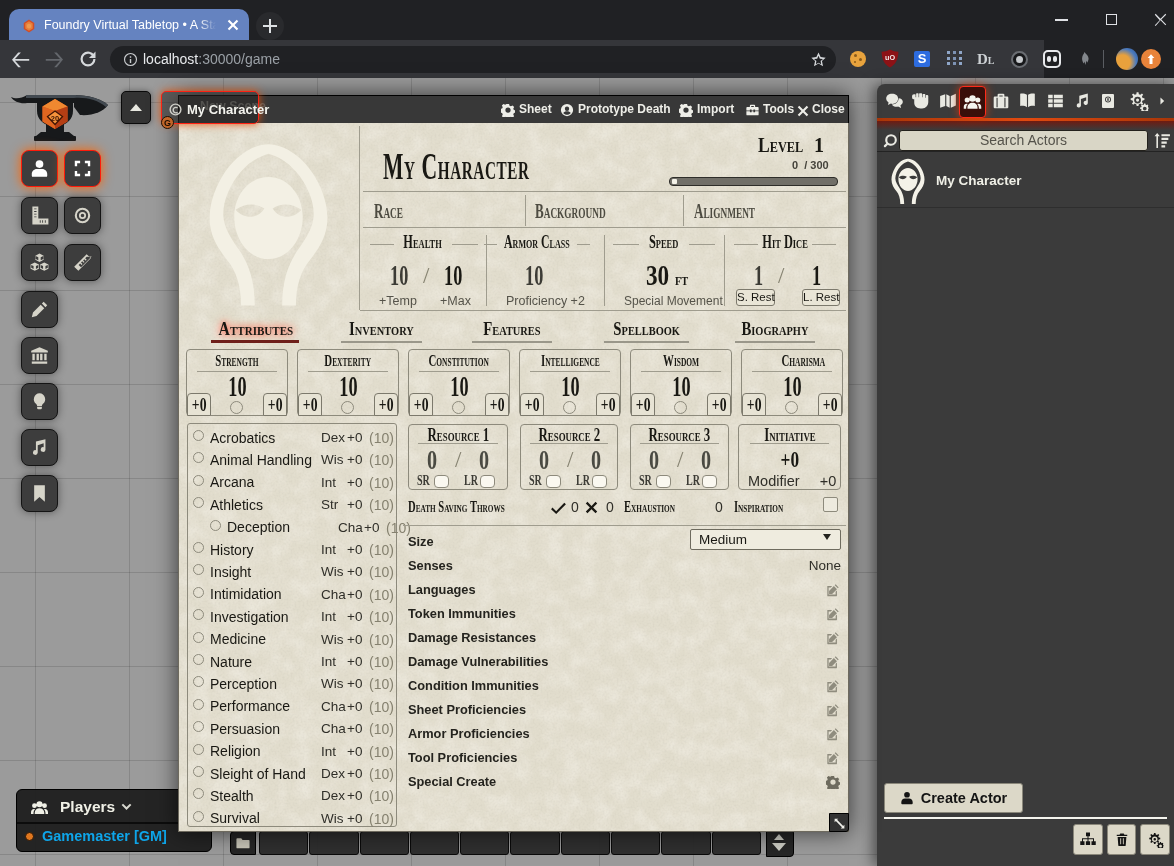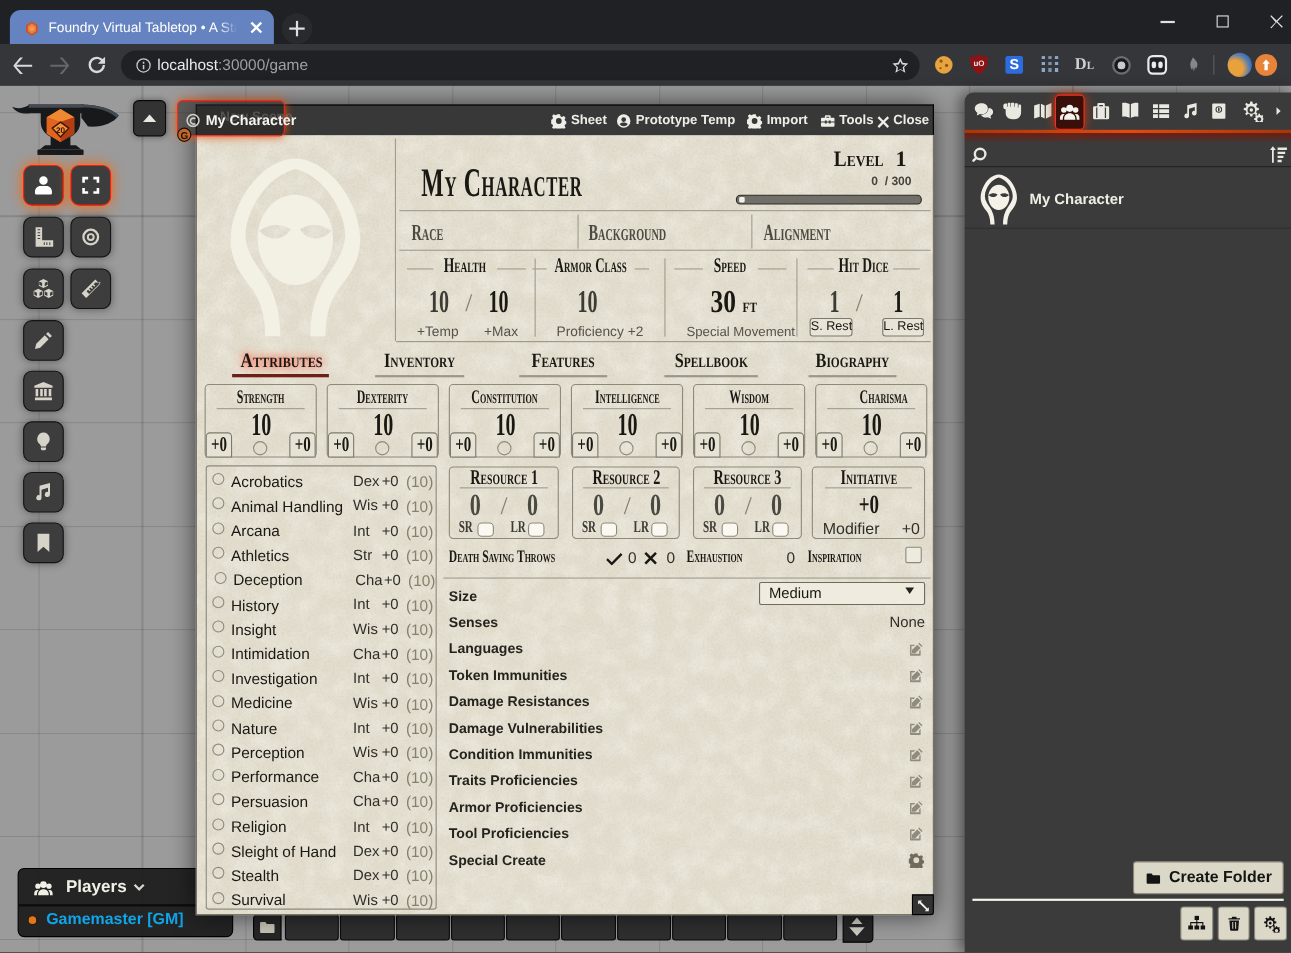--- a/index.html
+++ b/index.html
@@ -7,21 +7,21 @@
     font-family:"Liberation Sans", sans-serif; }
   .abs { position:absolute; }
   #stage { position:relative; width:1174px; height:866px; }
   
   #tabbar { position:absolute; left:0; top:0; width:1174px; height:40px; background:#202124; }
   #tab { position:absolute; left:9px; top:9px; width:240px; height:31px; background:#6583c0;
     border-radius:10px 10px 0 0; }
   #tabtitle { position:absolute; left:35px; top:8px; width:172px; height:16px; overflow:hidden;
     color:#ffffff; font-size:12.5px; line-height:16px; white-space:nowrap;
     -webkit-mask-image:linear-gradient(to right,#000 90%,transparent); }
-  #toolbar { position:absolute; left:0; top:40px; width:1174px; height:38px; background:#35363a; }
+  #toolbar { position:absolute; left:0; top:40px; width:1044px; height:38px; background:#35363a; }
   #urlpill { position:absolute; left:110px; top:6px; width:726px; height:27px; background:#202124;
     border-radius:14px; }
   
   #page { position:absolute; left:0; top:78px; width:1174px; height:788px; background:#9b9b9b;
     background-image:
       repeating-linear-gradient(to right, rgba(0,0,0,0.13) 0 1px, transparent 1px 94px),
       repeating-linear-gradient(to bottom, rgba(0,0,0,0.13) 0 1px, transparent 1px 94px);
     background-position:35px 0px, 0px 24px; }
   
   .ctl { position:absolute; width:37px; height:37px; background:#3d3d3d; border:1px solid #141414;
@@ -401,37 +401,38 @@
     <svg class="abs" style="left:280px;top:10px" width="10" height="14" viewBox="0 0 64 64">
         <use href="#i-caretr" fill="#e9e9e2"></use>
       </svg>
 
     <div class="abs" style="left:0;top:34px;width:297px;height:3px;background:linear-gradient(to right,#a83608,#e04a10,#a83608)"></div>
     <div class="abs" style="left:0;top:37px;width:297px;height:9px;background:linear-gradient(to bottom,rgba(120,22,10,0.85),rgba(60,14,8,0.0))"></div>
 
     <svg class="abs" style="left:5px;top:48px" width="17" height="17" viewBox="0 0 64 64">
         <use href="#i-search" fill="#e9e9e2"></use>
       </svg>
+    <div class="abs" style="left:22px;top:46px;width:249px;height:21px;background:#d9d6c6;border:1px solid #23211c;border-radius:3px;text-align:center;font-size:14px;color:#54524a;line-height:19px">Search Actors</div>
     <svg class="abs" style="left:277px;top:48px" width="17" height="17" viewBox="0 0 64 64">
         <use href="#i-sortup" fill="#e9e9e2"></use>
       </svg>
     <div class="abs" style="left:0;top:67px;width:297px;height:1px;background:#232323"></div>
 
     <div class="abs" style="left:0;top:68px;width:297px;height:56px;border-bottom:1px solid #2e2e2e"></div>
     <svg class="abs" style="left:8px;top:73px" width="46" height="48" viewBox="0 0 100 125">
       <g fill="#f4f2e8">
           <use href="#i-mystery"></use>
         </g>
     </svg>
     <div class="abs" style="left:59px;top:89px;font-size:13.5px;font-weight:bold;color:#efefe6">My Character</div>
 
-    <div class="sbtn" style="left:153px;top:699px;width:137px;height:30px">
-      <svg width="15" height="13" viewBox="0 0 64 56">
-          <use href="#i-folder"></use>
-        </svg>Create Folder</div>
+    <div class="sbtn" style="left:7px;top:699px;width:139px;height:30px">
+      <svg width="14" height="14" viewBox="0 0 64 64">
+          <use href="#i-user"></use>
+        </svg>Create Actor</div>
     <div class="abs" style="left:7px;top:733px;width:283px;height:2px;background:#f4f4ee"></div>
     <div class="sbtn" style="left:196px;top:740px;width:30px;height:31px">
       <svg width="16" height="16" viewBox="0 0 64 64" style="margin:0">
           <use href="#i-sitemap"></use>
         </svg>
       </div>
     <div class="sbtn" style="left:230px;top:740px;width:29px;height:31px">
       <svg width="14" height="15" viewBox="0 0 64 64" style="margin:0">
           <use href="#i-trash"></use>
         </svg>
@@ -449,21 +450,21 @@
           <path d="M32 2a30 30 0 1 0 0 60 30 30 0 0 0 0-60zm0 7a23 23 0 1 1 0 46 23 23 0 0 1 0-46zm2 9c4 0 8 1 10 3l-3 6c-2-1-4-2-7-2-6 0-10 4-10 10s4 10 10 10c3 0 5-1 7-2l3 6c-2 2-6 3-10 3-10 0-17-7-17-17s7-17 17-17z" fill="#cfcfc8"></path>
         </svg>
       <div class="abs" style="left:8px;top:6px;z-index:4;font-size:13px;font-weight:bold;color:#f4f4ee">My Character</div>
       <div class="abs" style="left:322px;top:7px"><svg width="14" height="14" viewBox="0 0 64 64">
             <use href="#i-gear" fill="#eeeee8"></use>
           </svg></div>
       <div class="hb abs" style="left:340px;top:6px">Sheet</div>
       <div class="abs" style="left:381px;top:7px"><svg width="14" height="14" viewBox="0 0 64 64">
             <use href="#i-usercircle" fill="#eeeee8"></use>
           </svg></div>
-      <div class="hb abs" style="left:399px;top:6px">Prototype Temp</div>
+      <div class="hb abs" style="left:399px;top:6px">Prototype Death</div>
       <div class="abs" style="left:500px;top:7px"><svg width="14" height="14" viewBox="0 0 64 64">
             <use href="#i-gear" fill="#eeeee8"></use>
           </svg></div>
       <div class="hb abs" style="left:518px;top:6px">Import</div>
       <div class="abs" style="left:566px;top:7px"><svg width="15" height="14" viewBox="0 0 64 64">
             <use href="#i-toolbox" fill="#eeeee8"></use>
           </svg></div>
       <div class="hb abs" style="left:584px;top:6px">Tools</div>
       <div class="abs" style="left:618px;top:8px"><svg width="12" height="12" viewBox="0 0 64 64">
             <use href="#i-xmark" fill="#eeeee8"></use>
@@ -622,21 +623,21 @@
             <div class="skmod">+0</div>
             <div class="skpas">(10)</div>
           </div>
 <div class="skrow" style="left:9px;top:399.2px;width:210px">
 <div class="radio" style="left:6px;top:3px"></div>
 <div class="skname">Athletics</div>
             <div class="skabl">Str</div>
             <div class="skmod">+0</div>
             <div class="skpas">(10)</div>
           </div>
-<div class="skrow" style="left:11px;top:421.6px;width:192px">
+<div class="skrow" style="left:26px;top:421.6px;width:192px">
 <div class="radio" style="left:6px;top:3px"></div>
 <div class="skname">Deception</div>
             <div class="skabl">Cha</div>
             <div class="skmod">+0</div>
             <div class="skpas">(10)</div>
           </div>
 <div class="skrow" style="left:9px;top:444.0px;width:210px">
 <div class="radio" style="left:6px;top:3px"></div>
 <div class="skname">History</div>
             <div class="skabl">Int</div>
@@ -815,21 +816,21 @@
               <use href="#i-edit"></use>
             </svg>
           </div>
 <div class="trrow" style="top:578.9px">
             <div class="trlab">Condition Immunities</div>
             <svg class="tredit" viewBox="0 0 64 64">
               <use href="#i-edit"></use>
             </svg>
           </div>
 <div class="trrow" style="top:602.9px">
-            <div class="trlab">Traits Proficiencies</div>
+            <div class="trlab">Sheet Proficiencies</div>
             <svg class="tredit" viewBox="0 0 64 64">
               <use href="#i-edit"></use>
             </svg>
           </div>
 <div class="trrow" style="top:627.0px">
             <div class="trlab">Armor Proficiencies</div>
             <svg class="tredit" viewBox="0 0 64 64">
               <use href="#i-edit"></use>
             </svg>
           </div>

